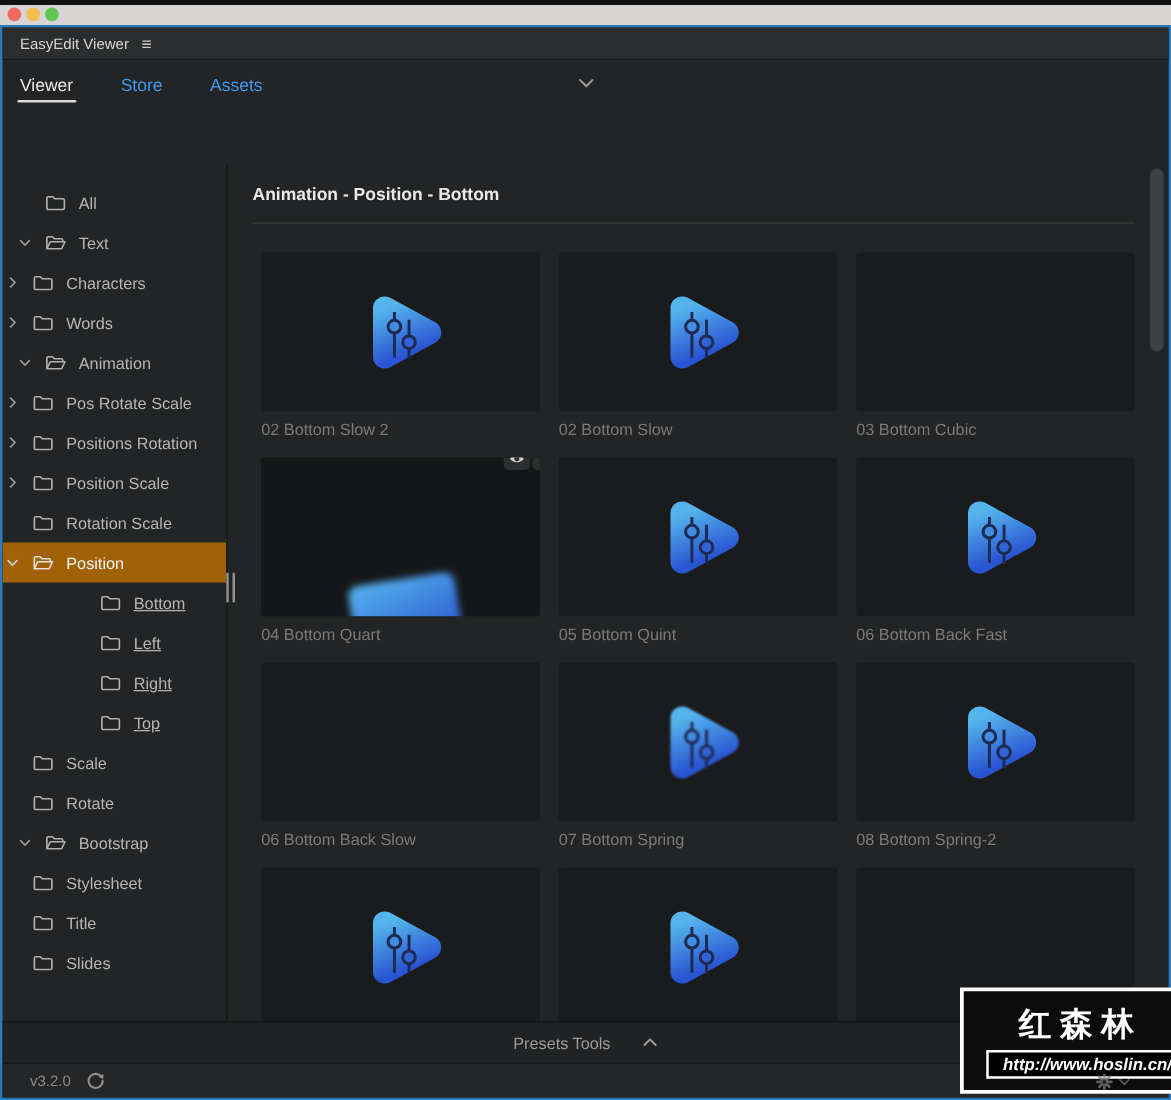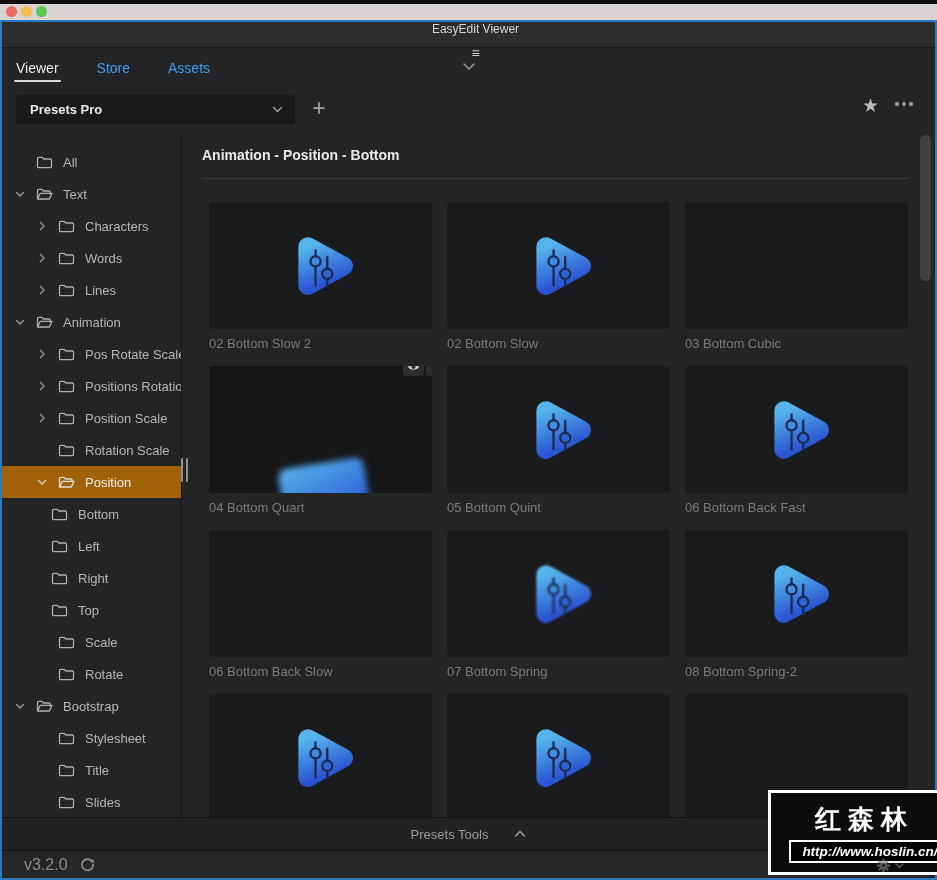--- a/index.html
+++ b/index.html
@@ -11,21 +11,21 @@
   .macbar .bar{position:absolute;top:4px;left:0;right:0;height:16px;background:#d8d4d4;}
   .tl{position:absolute;top:6px;width:11px;height:11px;border-radius:50%;}
   .tl.red{left:6px;background:#ee6a5f;}
   .tl.yel{left:21px;background:#f5bf4f;}
   .tl.grn{left:36px;background:#61c554;}
   
   .panel{position:absolute;top:20px;left:0;width:937px;height:860px;
          border:2px solid #2c79bb;box-sizing:border-box;background:#222425;}
   .phead{position:absolute;top:0;left:0;right:0;height:26px;background:#2b2d2e;
          display:flex;align-items:center;padding-left:14px;gap:10px;
-         border-bottom:1px solid #191a1b;box-sizing:border-box;flex-direction:column;}
+         border-bottom:1px solid #191a1b;box-sizing:border-box;}
   .phead .ptitle{font-size:12px;color:#d6d6d6;}
   .phead .burger{font-size:14px;color:#c9c9c9;line-height:1;cursor:default;}
   
   .tabs{position:absolute;top:26px;left:0;right:0;height:40px;display:flex;
         align-items:center;padding-left:14px;gap:38px;}
   .tab{font-size:14px;position:relative;height:100%;display:flex;align-items:center;}
   .tab.active{color:#e8e8e8;}
   .tab.active .ul{position:absolute;left:-2px;right:-2px;bottom:6px;height:2px;background:#dcdcdc;border-radius:1px;}
   .tab.link{color:#3f9bf4;}
   .group-chev{position:absolute;top:14px;left:460px;color:#9a9a9a;}
@@ -42,22 +42,22 @@
   .dots i{width:4px;height:4px;border-radius:50%;background:#9d9d9d;}
   
   .main{position:absolute;top:110px;left:0;right:0;height:685px;}
   .sidebar{position:absolute;top:0;left:0;width:180px;bottom:0;overflow:hidden;
            border-right:1px solid #151617;box-sizing:border-box;padding-top:14px;}
   .srow{height:32px;display:flex;align-items:center;color:#b6b6b6;font-size:13px;
         white-space:nowrap;overflow:hidden;}
   .srow .chev{width:16px;margin-right:8px;display:flex;justify-content:center;flex:0 0 16px;}
   .srow .ficon{margin-right:10px;flex:0 0 17px;display:flex;}
   .srow.lvl0{padding-left:10px;}
-  .srow.lvl1{padding-left:32px;}
-  .srow.lvl2{padding-left:25px;}
+  .srow.lvl1{}
+  .srow.lvl2{padding-left:54px;text-decoration:underline;}
   .srow.selected{background:#a16207;color:#f0f0f0;}
   .drag-handle{position:absolute;left:179px;top:326px;display:flex;gap:3px;}
   .drag-handle i{width:2px;height:24px;background:#8f8f8f;border-radius:1px;}
   
   .content{position:absolute;left:177px;top:0;right:0;bottom:0;overflow:hidden;}
   .ctitle{position:absolute;left:23px;top:15px;font-size:14px;font-weight:bold;color:#e9e9e9;}
   .cdivider{position:absolute;left:23px;top:46px;width:706px;height:1px;background:#3c3c3c;}
   .grid{position:absolute;left:30px;top:70px;display:grid;
         grid-template-columns:repeat(3,223px);column-gap:15px;grid-auto-rows:164px;}
   .card{width:223px;height:127px;background:#1a1b1c;border-radius:3px;position:relative;
@@ -72,21 +72,21 @@
         filter:blur(3px);border-radius:9px;}
   .scroll-thumb{position:absolute;right:4px;top:3px;width:11px;height:146px;
         background:#3e4042;border-radius:6px;}
   
   .tools-bar{position:absolute;left:0;right:0;top:795px;height:33px;background:#202223;
         border-top:1px solid #121314;box-sizing:border-box;display:flex;gap:26px;
         align-items:center;justify-content:center;color:#9b9b9b;font-size:13px;}
   .footer{position:absolute;left:0;right:0;top:828px;bottom:0;background:#242627;
         border-top:1px solid #121314;box-sizing:border-box;display:flex;align-items:center;
         padding-left:22px;gap:12px;}
-  .footer .ver{font-size:16px;color:#8a8a8a;text-align:center;}
+  .footer .ver{font-size:12px;color:#8a8a8a;text-align:center;}
   .gearwrap{position:absolute;left:874px;top:7px;display:flex;align-items:center;gap:4px;
         z-index:25;opacity:.75;}
   
   .watermark{position:absolute;left:746px;top:790px;width:186px;height:85px;z-index:20;
         background:#0c0c0c;border:3px solid #fff;box-sizing:border-box;margin-left:22px;}
   .wm-title{margin-top:9px;text-align:center;color:#fff;font-size:26px;font-weight:bold;
         letter-spacing:7px;padding-left:7px;}
   .wm-urlbox{position:absolute;left:18px;top:47px;width:158px;height:19px;background:#000;
         border:2px solid #fff;display:flex;align-items:center;justify-content:center;}
   .wm-url{color:#fff;font-size:13.5px;font-weight:bold;font-style:italic;white-space:nowrap;}
@@ -129,35 +129,20 @@
     <div class="tab link">
       <span>Assets</span>
     </div>
     <span class="group-chev">
       <svg width="14" height="9" viewBox="0 0 14 9">
           <polyline points="2,2 7,7 12,2" fill="none" stroke="#9a9a9a" stroke-width="1.6" stroke-linecap="round" stroke-linejoin="round"></polyline>
         </svg>
     </span>
   </div>
 
-  <div class="toolbar">
-    <div class="dropdown">
-      <span class="dtext">Presets Pro</span>
-      <svg width="11" height="7" viewBox="0 0 11 7">
-          <polyline points="1.5,1.5 5.5,5.5 9.5,1.5" fill="none" stroke="#9a9a9a" stroke-width="1.5" stroke-linecap="round" stroke-linejoin="round"></polyline>
-        </svg>
-    </div>
-    <div class="plusbtn">+</div>
-    <div class="favstar">★</div>
-    <div class="dots">
-        <i></i>
-        <i></i>
-        <i></i>
-      </div>
-  </div>
 
   <div class="main">
 
     <div class="sidebar">
 
       <div class="srow lvl0">
         <span class="chev"></span>
         <span class="ficon">
             <svg width="17" height="14" viewBox="0 0 17 14">
               <path d="M1.5 3.6 Q1.5 2.4 2.7 2.4 H6.3 L7.8 4 H14.3 Q15.5 4 15.5 5.2 V11.4 Q15.5 12.6 14.3 12.6 H2.7 Q1.5 12.6 1.5 11.4 Z" fill="none" stroke="#b0b0b0" stroke-width="1.3"></path>
@@ -202,33 +187,20 @@
             </svg>
           </span>
         <span class="ficon">
             <svg width="17" height="14" viewBox="0 0 17 14">
               <path d="M1.5 3.6 Q1.5 2.4 2.7 2.4 H6.3 L7.8 4 H14.3 Q15.5 4 15.5 5.2 V11.4 Q15.5 12.6 14.3 12.6 H2.7 Q1.5 12.6 1.5 11.4 Z" fill="none" stroke="#b0b0b0" stroke-width="1.3"></path>
             </svg>
           </span>
         <span class="slabel">Words</span>
       </div>
 
-      <div class="srow lvl1">
-        <span class="chev">
-            <svg width="7" height="10" viewBox="0 0 7 10">
-              <polyline points="1.5,1.5 5,5 1.5,8.5" fill="none" stroke="#9a9a9a" stroke-width="1.4" stroke-linecap="round"></polyline>
-            </svg>
-          </span>
-        <span class="ficon">
-            <svg width="17" height="14" viewBox="0 0 17 14">
-              <path d="M1.5 3.6 Q1.5 2.4 2.7 2.4 H6.3 L7.8 4 H14.3 Q15.5 4 15.5 5.2 V11.4 Q15.5 12.6 14.3 12.6 H2.7 Q1.5 12.6 1.5 11.4 Z" fill="none" stroke="#b0b0b0" stroke-width="1.3"></path>
-            </svg>
-          </span>
-        <span class="slabel">Lines</span>
-      </div>
 
       <div class="srow lvl0">
         <span class="chev">
             <svg width="10" height="7" viewBox="0 0 10 7">
               <polyline points="1.5,1.5 5,5 8.5,1.5" fill="none" stroke="#9a9a9a" stroke-width="1.4" stroke-linecap="round"></polyline>
             </svg>
           </span>
         <span class="ficon">
             <svg width="17" height="14" viewBox="0 0 17 14">
               <path d="M1.5 12 V3.6 Q1.5 2.4 2.7 2.4 H6 L7.5 4 H13 Q14.2 4 14.2 5.2 V6.4" fill="none" stroke="#b0b0b0" stroke-width="1.3" stroke-linejoin="round"></path>

